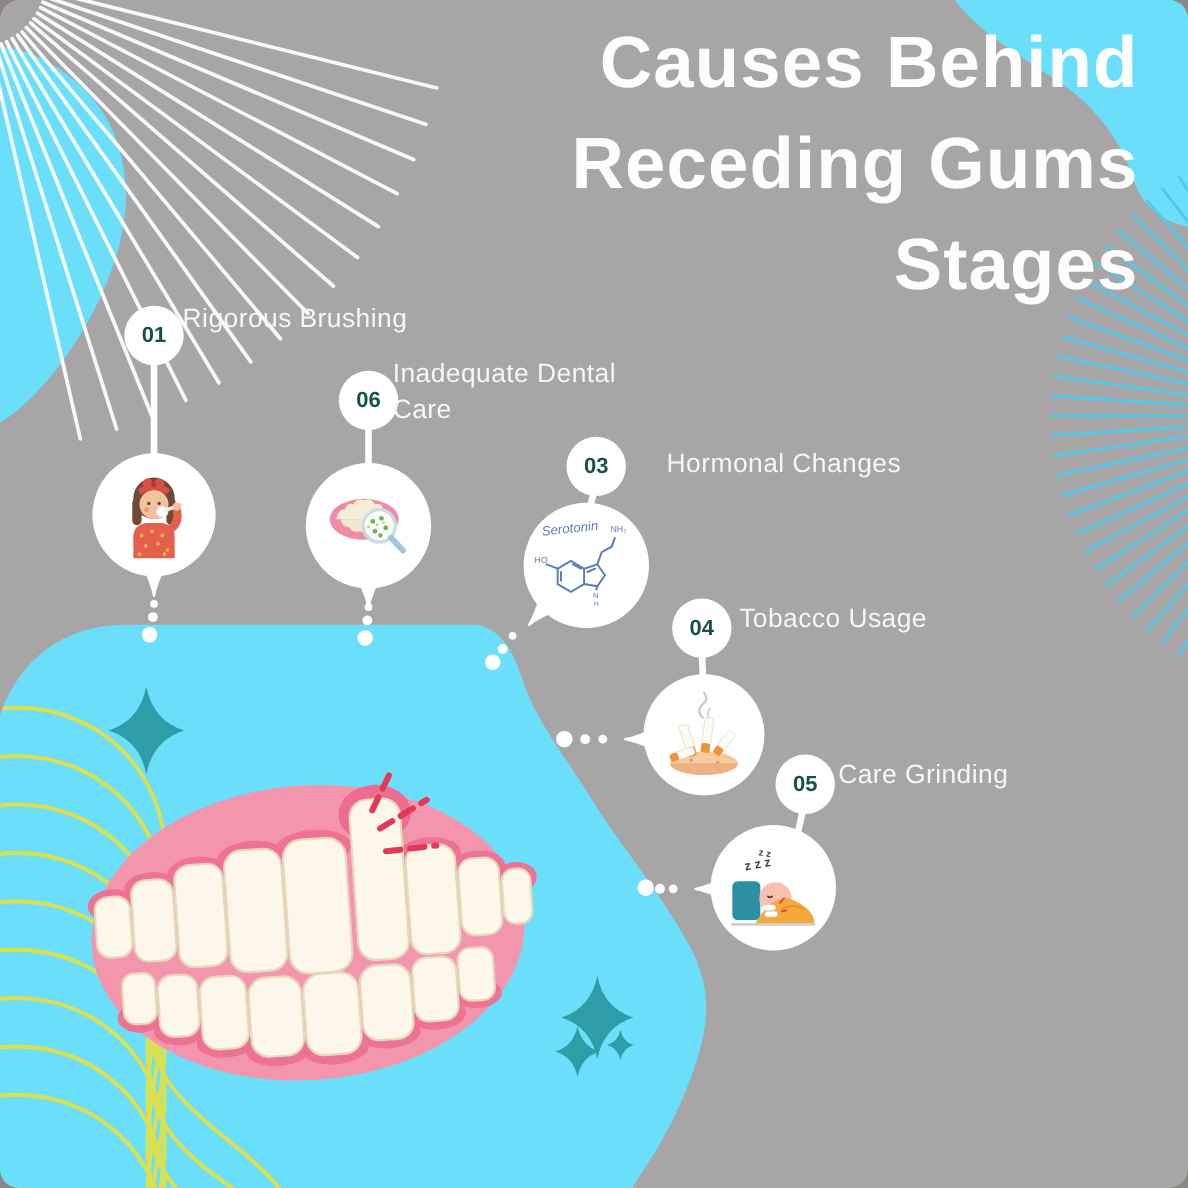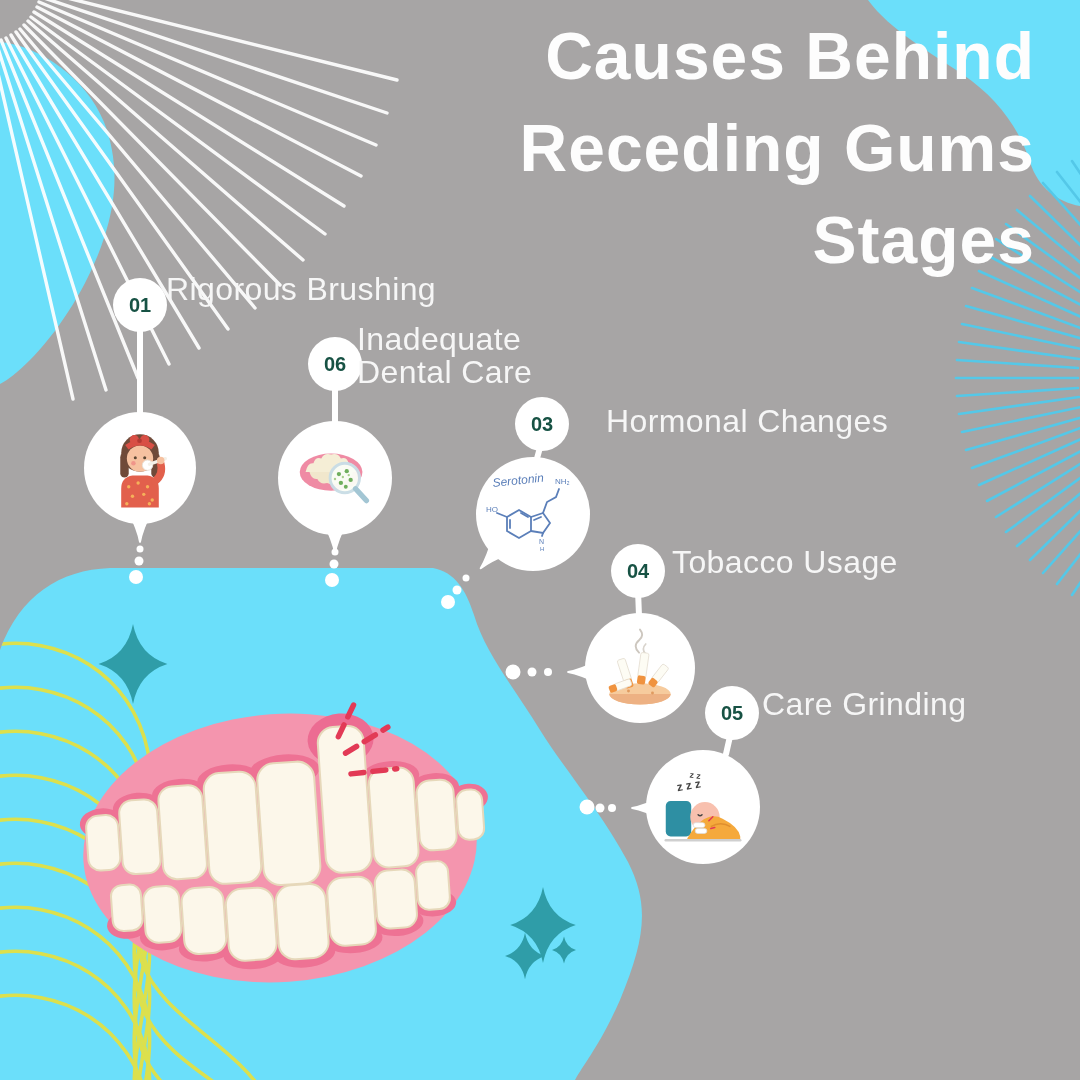--- a/index.html
+++ b/index.html
@@ -1,26 +1,26 @@
 <!DOCTYPE html>
 <html><head>
 <meta charset="utf-8">
 <style>
   html,body{margin:0;padding:0;background:#888;}
   .page{position:relative;width:1080px;height:1080px;overflow:hidden;background:#c2410c;
-        font-family:"Liberation Sans",sans-serif;}
+        font-family:"Liberation Sans",sans-serif;border-radius:17px;}
   .bg{position:absolute;left:0;top:0;width:1080px;height:1080px;}
   .title{position:absolute;top:10px;right:45px;text-align:right;
          font-size:66px;font-weight:bold;color:#fdfdfd;line-height:92px;letter-spacing:1px;}
   .badge{position:absolute;width:54px;height:54px;border-radius:50%;background:#ffffff;
          color:#175244;font-size:20px;font-weight:bold;
          display:flex;align-items:center;justify-content:center;z-index:6;}
   .bubble{position:absolute;background:#ffffff;border-radius:50%;z-index:5;
           display:flex;align-items:center;justify-content:center;}
-  .label{position:absolute;color:#f6f6f6;font-size:32px;letter-spacing:.4px;line-height:33px;z-index:6;}
+  .label{position:absolute;color:#f6f6f6;font-size:24px;letter-spacing:.4px;line-height:33px;z-index:6;}
 </style>
 </head>
 <body>
 
 <div class="page">
 
   <svg class="bg" viewBox="0 0 1080 1080">
     <defs>
       <clipPath id="blobClip">
         <path d="M0 650 C20 595 60 570 110 568 L433 568 C455 572 466 590 474 615

